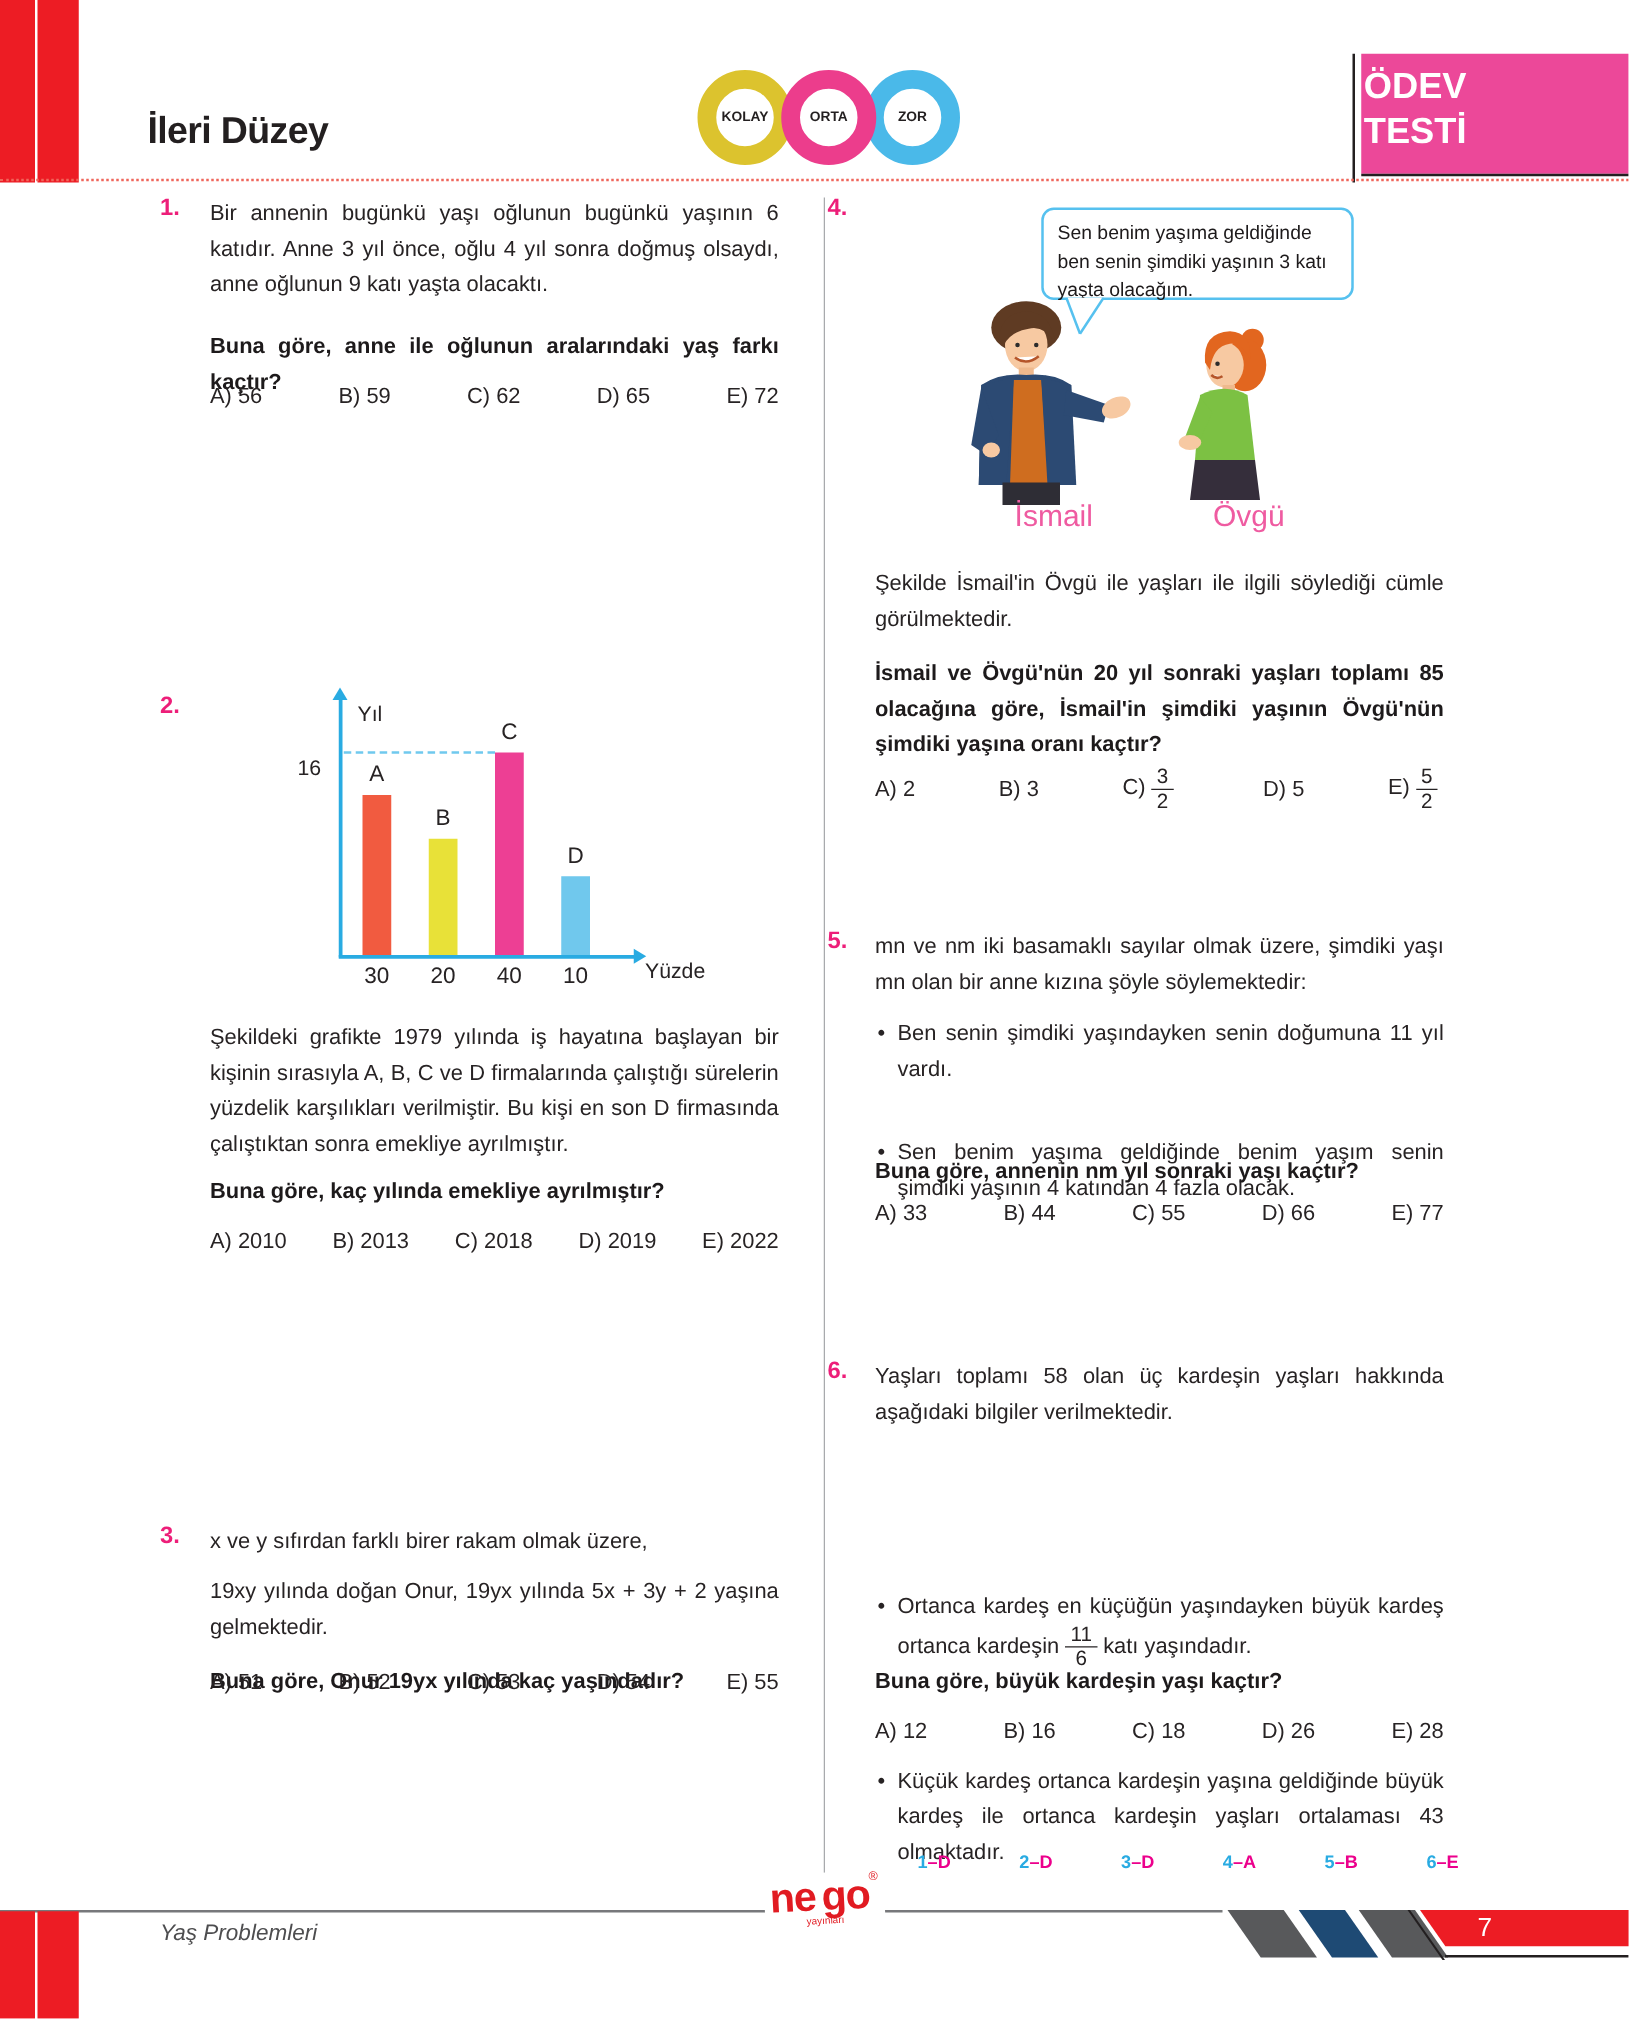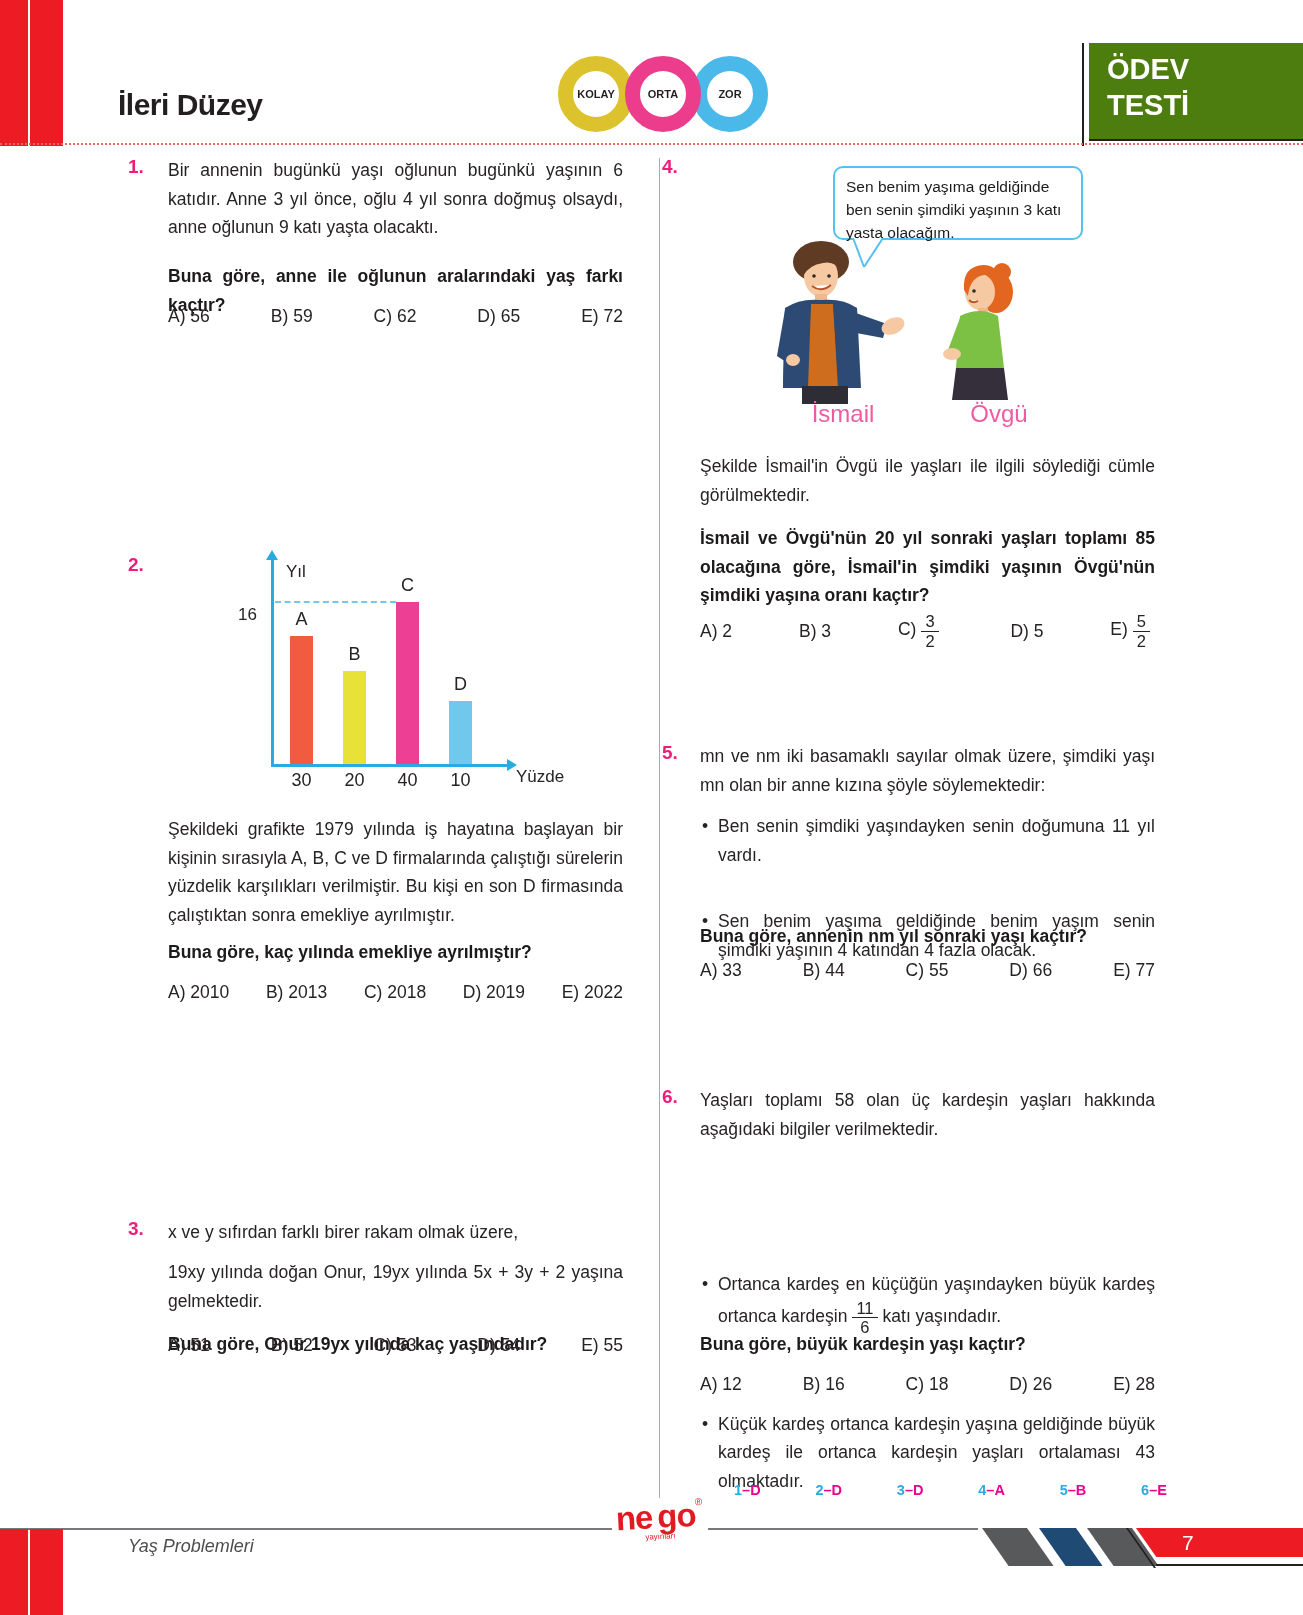--- a/index.html
+++ b/index.html
@@ -9,21 +9,21 @@
   
   .redstrip{background:#ed1c24;}
   .section-title{font-size:30px;font-weight:bold;color:#231f20;letter-spacing:-0.5px;}
   .dotted-rule{width:1303px;border-top:2px dotted #f0655b;}
   .badges{display:flex;}
   .badge{width:76px;height:76px;border-radius:50%;display:flex;align-items:center;justify-content:center;background:#fff;box-sizing:border-box;}
   .badge span{font-size:11px;font-weight:bold;color:#231f20;}
   .badge.b1{border:15px solid #dcc32e;z-index:1;}
   .badge.b2{border:15px solid #ec3d8c;margin-left:-9px;z-index:2;justify-content:center;}
   .badge.b3{border:15px solid #4ab9e9;margin-left:-9px;z-index:1;}
-  .odev-box{background:#4d7c0f;color:#fff;font-weight:bold;font-size:29px;line-height:36px;padding:8px 0 0 18px;box-sizing:border-box;}
+  .odev-box{background:#ec4899;color:#fff;font-weight:bold;font-size:29px;line-height:36px;padding:8px 0 0 2px;box-sizing:border-box;}
   .blackline{background:#231f20;}
   
   .qnum{font-size:19px;font-weight:bold;color:#ed1e79;}
   .para{font-size:17.5px;line-height:28.5px;text-align:justify;color:#272324;}
   .prompt{font-size:17.5px;line-height:28.5px;font-weight:bold;color:#1d1a1b;text-align:justify;}
   .opts{display:flex;justify-content:space-between;align-items:center;font-size:17.5px;color:#272324;}
   .divider{background:#a8aaad;}
   .bullet{position:relative;padding-left:18px;}
   .bullet::before{content:"\2022";position:absolute;left:2px;top:0;}
   .frac{display:inline-flex;flex-direction:column;align-items:center;vertical-align:middle;line-height:1.1;font-size:16.5px;margin:0 5px;}

